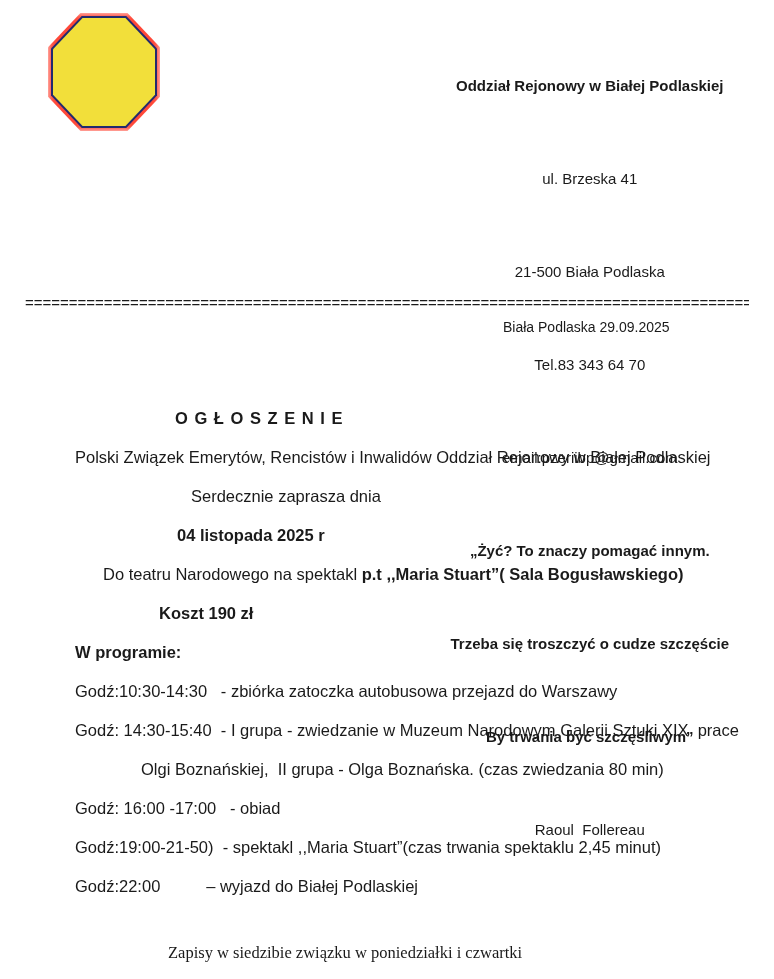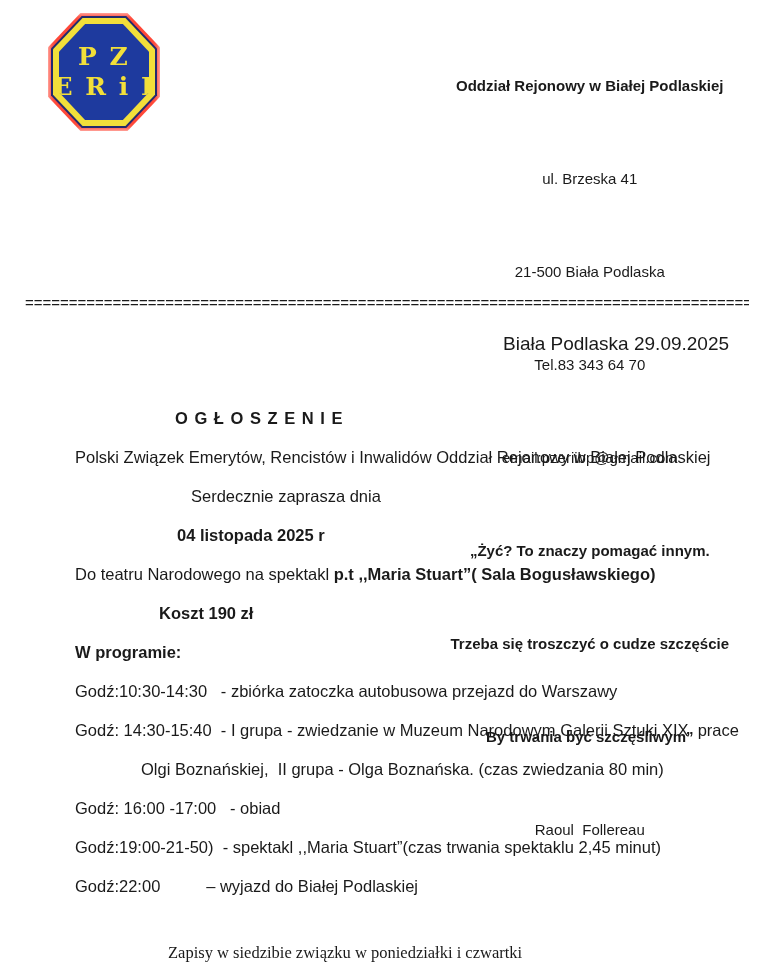--- a/index.html
+++ b/index.html
@@ -28,48 +28,44 @@
     position:absolute;top:8px;right:45px;text-align:center;
     font-size:15px;line-height:31px;white-space:pre;
   }
   .hdr .b{font-weight:bold;}
 
   
   .sep{
     position:absolute;left:25px;top:294px;width:724px;height:18px;overflow:hidden;
     font-size:15px;line-height:18px;white-space:nowrap;letter-spacing:0;
   }
-  .dateline{position:absolute;left:503px;top:333px;font-size:19px;white-space:pre;}
+  .dateline{position:absolute;left:503px;top:319px;font-size:14px;white-space:pre;}
 
   
   .body-block{position:absolute;left:75px;top:399px;width:699px;}
   .ln{height:39px;line-height:39px;font-size:16.5px;white-space:pre;}
   .b{font-weight:bold;}
   .ml-title{margin-left:100px;letter-spacing:1px;}
   .ml-invite{margin-left:116px;}
   .ml-date{margin-left:102px;}
-  .ml-event{}
+  .ml-event{margin-left:28px;}
   .ml-cost{margin-left:84px;}
   .ml-olgi{margin-left:66px;}
   .ml-footer{margin-left:93px;font-family:Liberation Serif, serif;}
   .gap{height:27px;}
 </style>
 </head>
 <body>
 
 <div class="page">
 
   <div class="logo">
     <div class="oct logo-glow"></div>
     <div class="oct logo-dark"></div>
     <div class="oct logo-ring"></div>
-    <div class="oct logo-fill">
-      <div class="logo-txt">P Z</div>
-      <div class="logo-txt">E R i I</div>
-    </div>
   </div>
 
   <div class="hdr">
     <div class="b">Oddział Rejonowy w Białej Podlaskiej</div>
     <div>ul. Brzeska 41</div>
     <div>21-500 Biała Podlaska</div>
     <div>Tel.83 343 64 70</div>
     <div>email:pzeriibp@gmail.com</div>
     <div class="b">„Żyć? To znaczy pomagać innym.</div>
     <div class="b">Trzeba się troszczyć o cudze szczęście</div>

